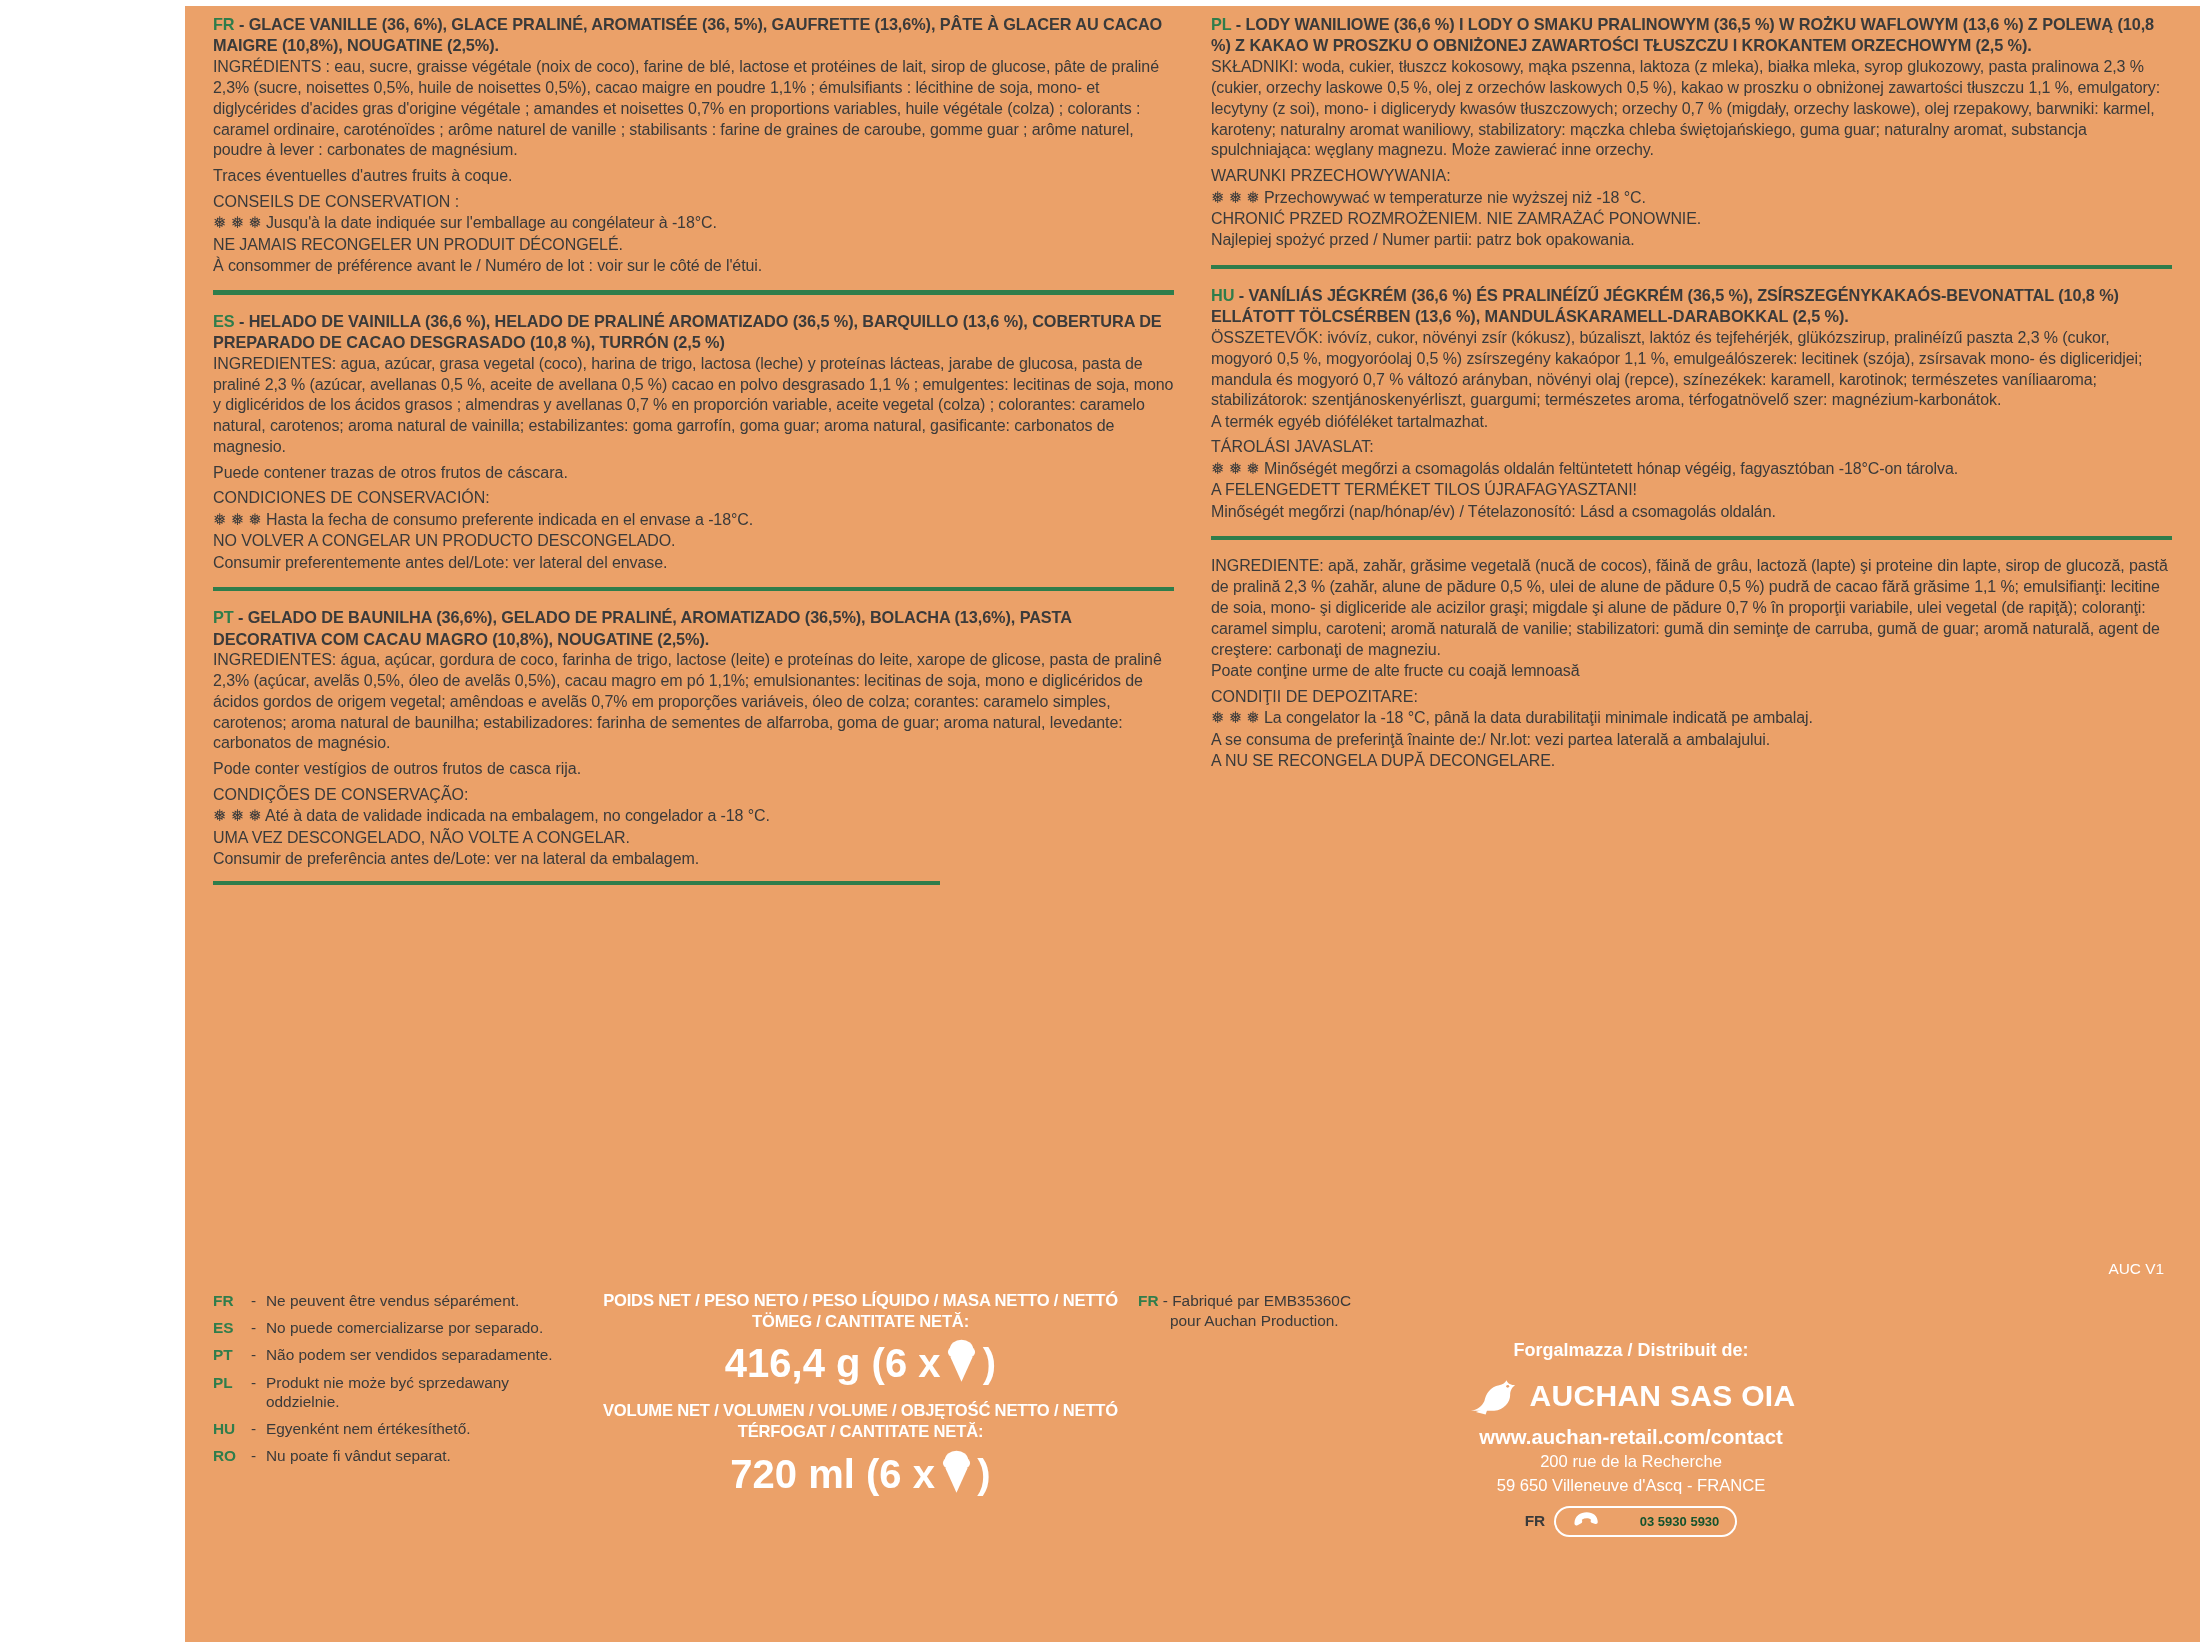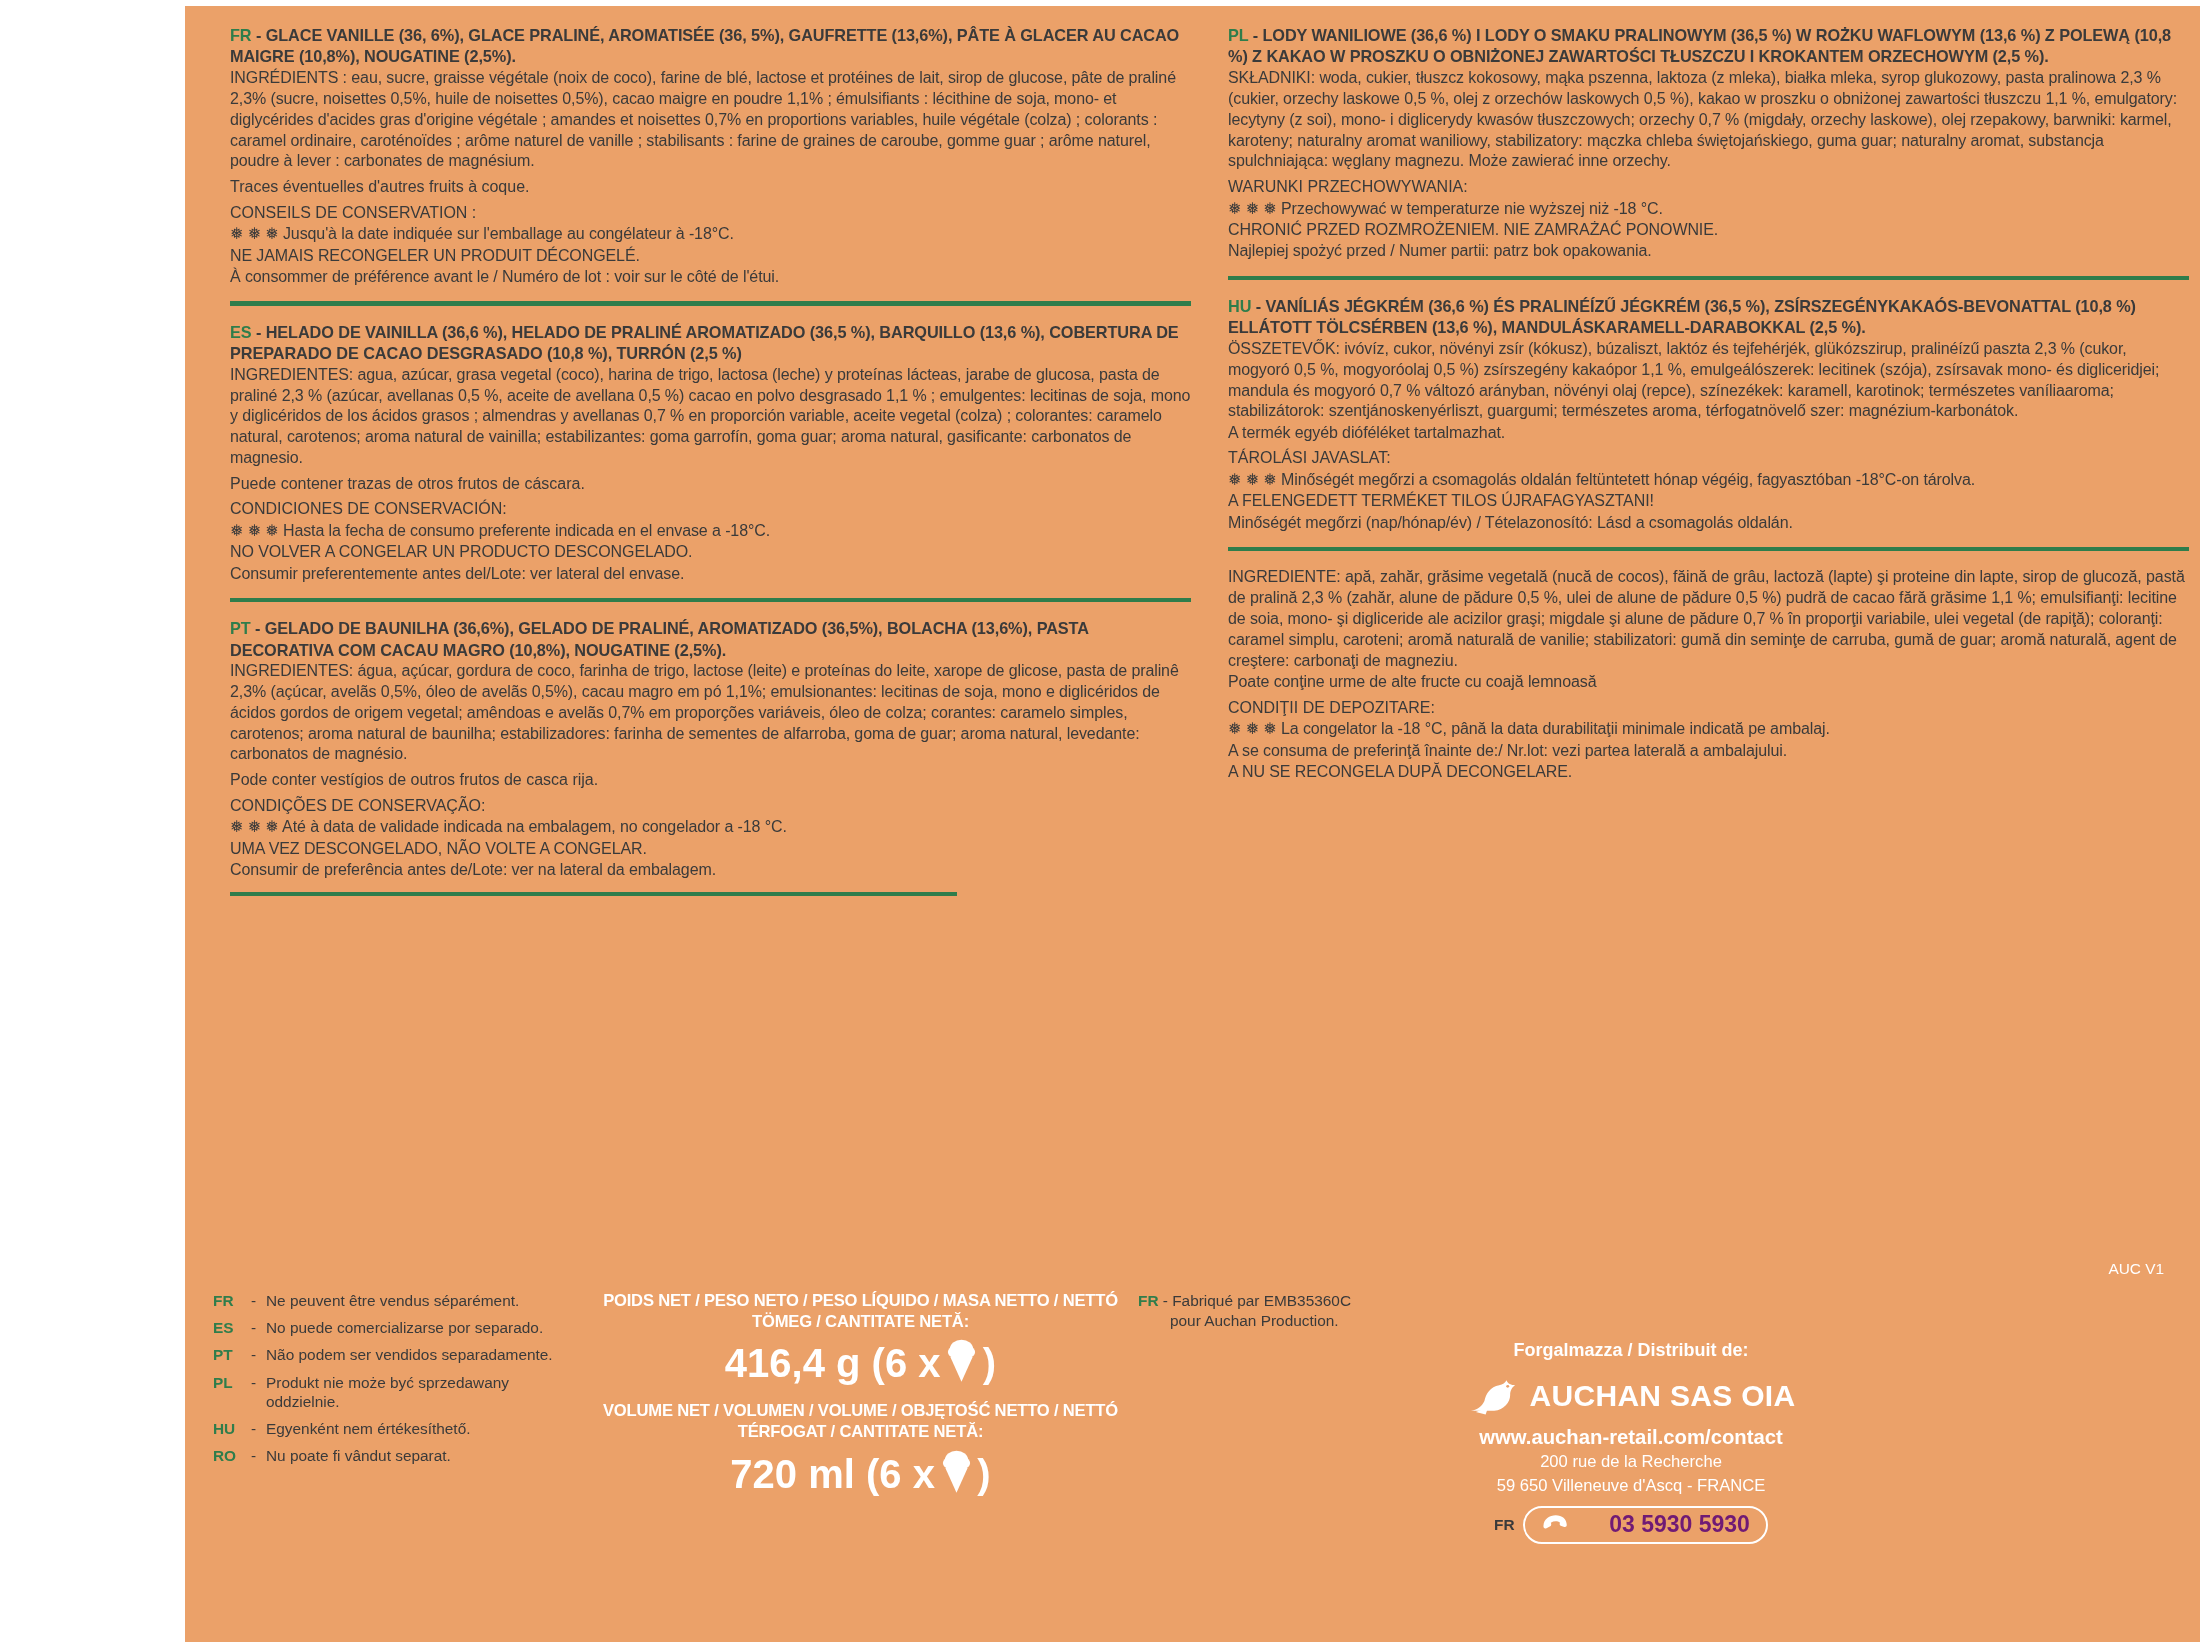--- a/index.html
+++ b/index.html
@@ -11,25 +11,24 @@
   }
   .label{
     position:absolute;
     left:185px;top:6.2px;
     width:2015px;height:1636px;
     background:#eba169;
     box-sizing:border-box;
   }
   .cols{
     position:absolute;
-    left:28px;top:19px;
+    left:28px;top:8px;
     width:1960px;
     display:flex;
     gap:37px;
-    margin-left:17px;
   }
   .col{width:961px;}
   .block{margin-bottom:11px;}
   .rule{
     height:4.3px;background:#2f7d4b;margin:13.6px 0 16px 0;width:100%;
   }
   .lang{
     color:#2f7d4b;font-weight:bold;
   }
   .ttl{
@@ -73,21 +72,21 @@
   .brandname{font-size:30px;font-weight:bold;color:#ffffff;letter-spacing:0.3px;}
   .web{font-size:20.3px;font-weight:bold;color:#ffffff;margin-top:7px;}
   .addr{font-size:16.6px;color:#ffffff;line-height:1.3;margin-top:2.5px;}
   .phone{
     display:flex;align-items:center;justify-content:center;gap:8.6px;margin-top:8.6px;
   }
   .phonepill{
     border:2.5px solid #ffffff;border-radius:25px;padding:3.7px 16px;
     display:flex;align-items:center;gap:10px;
   }
-  .phonenum{font-size:23px;font-weight:bold;color:#701a75;margin-left:31px;}
+  .phonenum{font-size:13px;font-weight:bold;color:#14532d;margin-left:31px;}
   .fr-tag{font-size:15.4px;color:#3a3a3a;font-weight:bold;}
   .auc{
     position:absolute;right:36px;top:1254px;font-size:15.4px;color:#ffffff;
   }
 </style>
 </head>
 <body>
 
 <div class="label">
 

